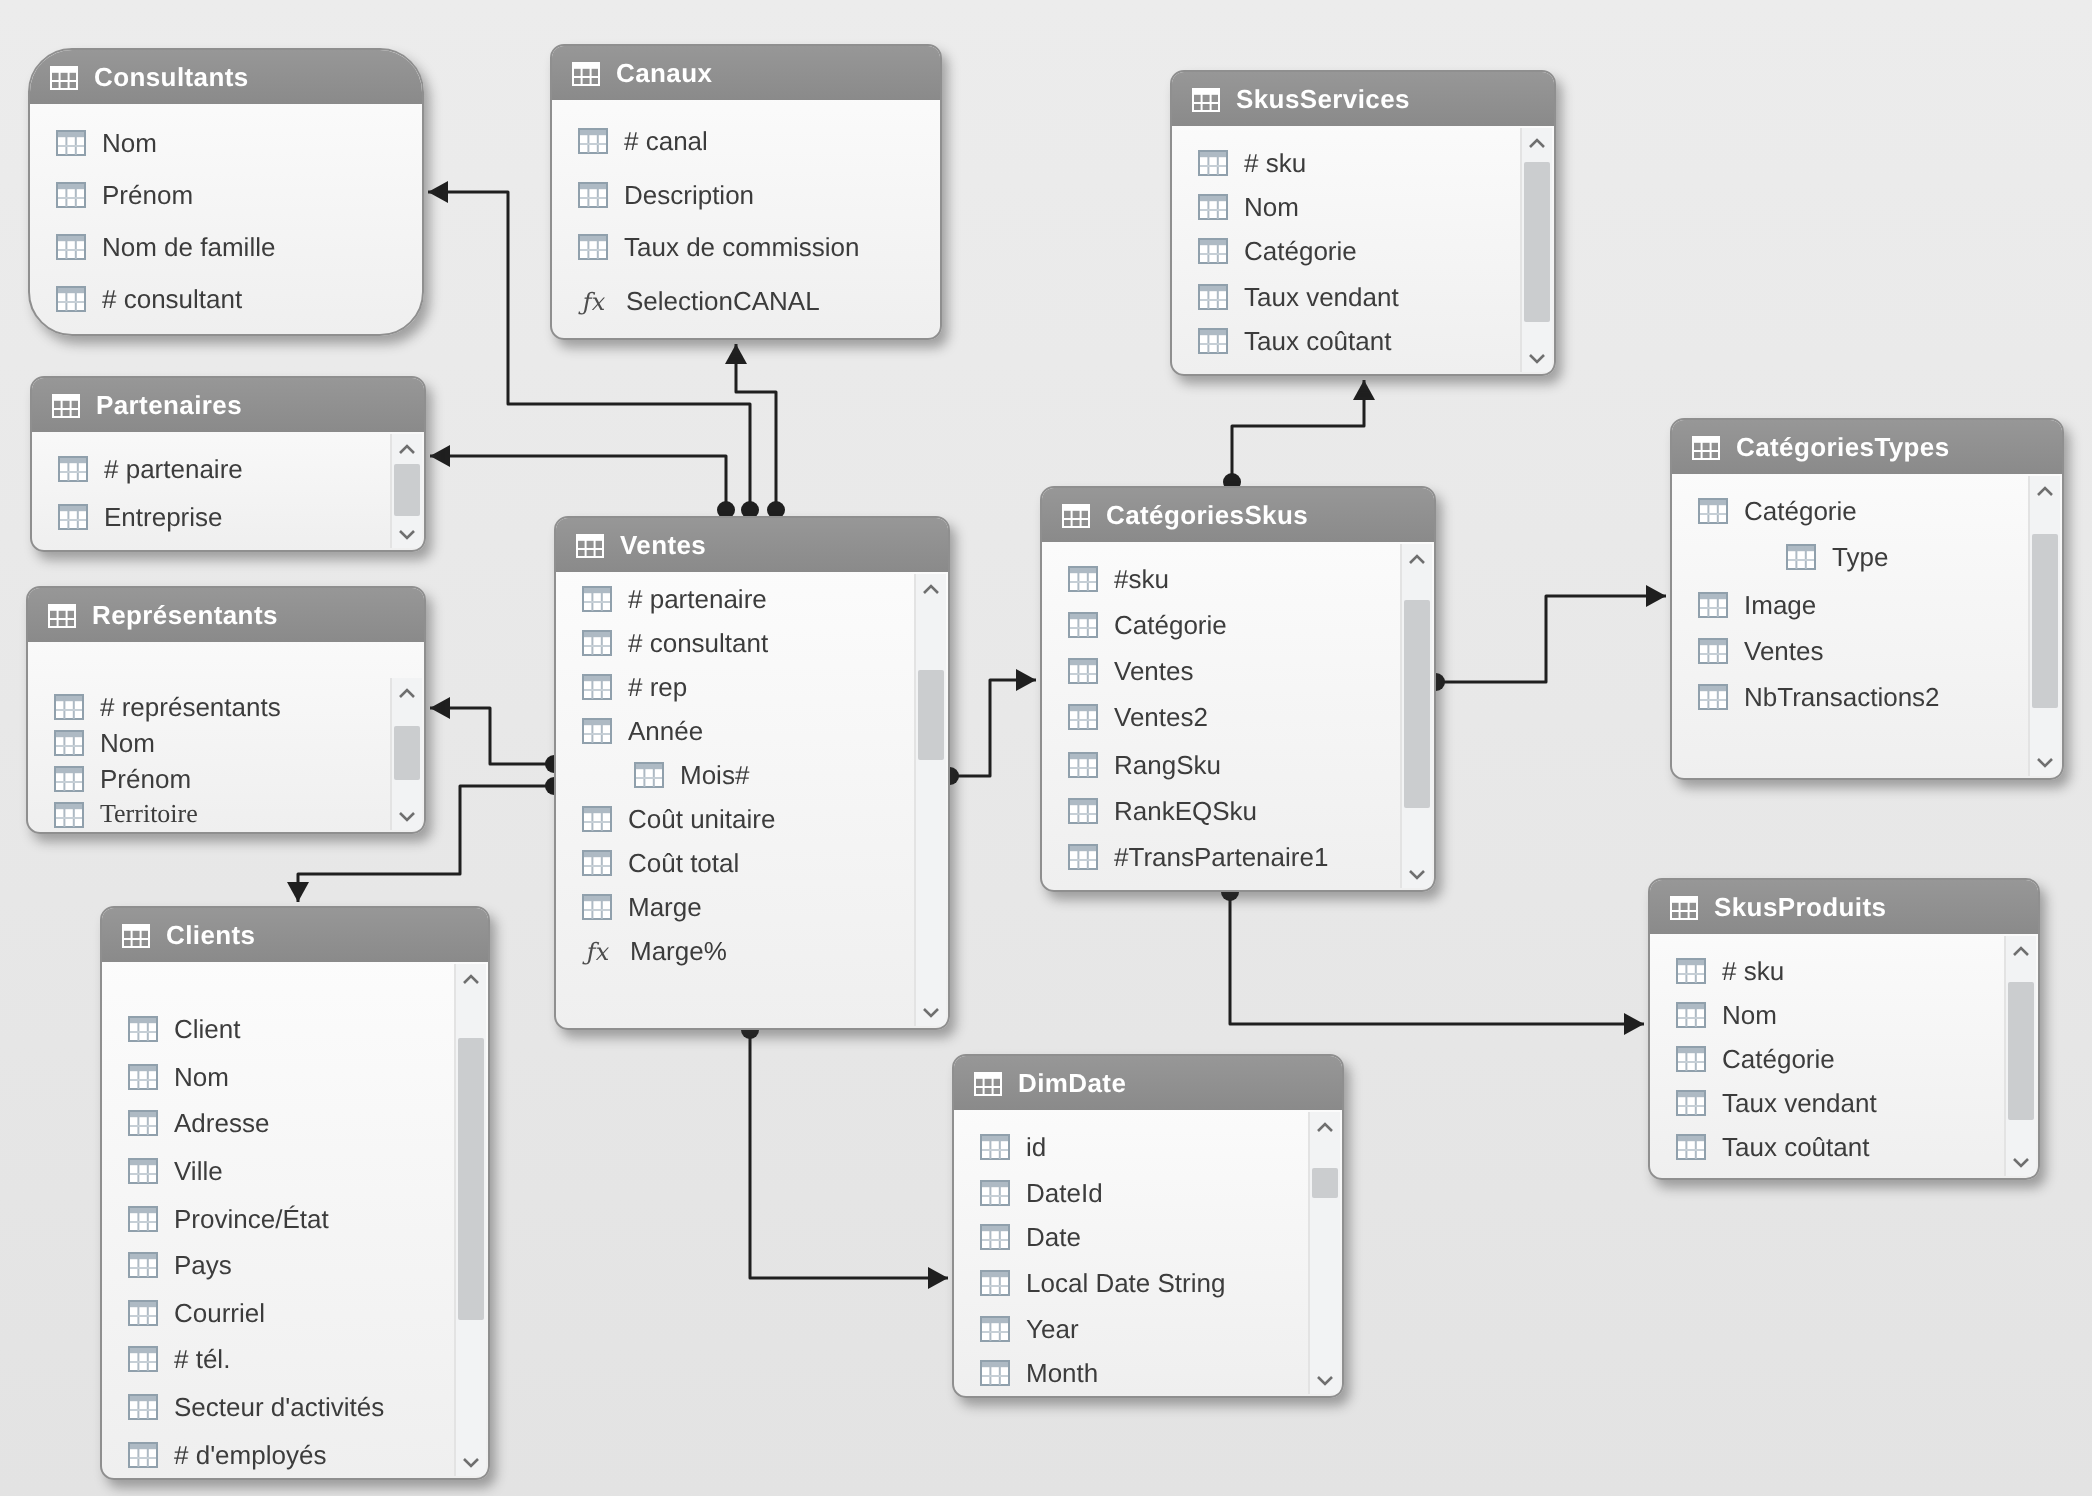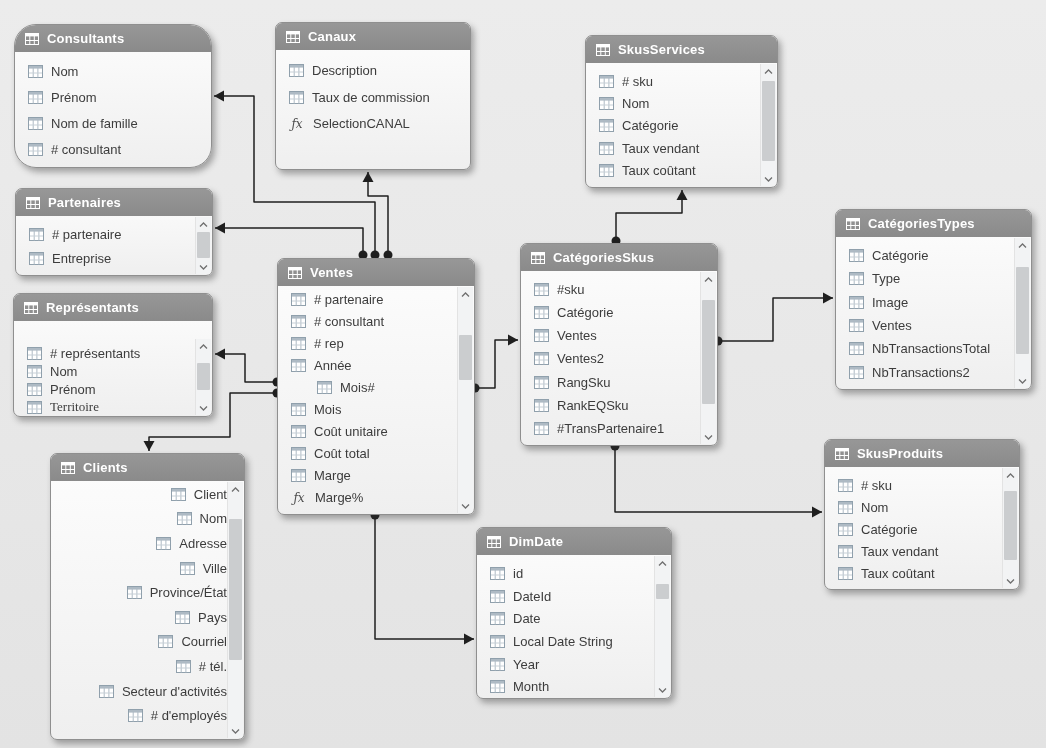--- a/index.html
+++ b/index.html
@@ -197,20 +197,32 @@
           <div class="frow" style="height: 26.75px;">
             <span class="ficon">
               <svg width="15" height="13" viewBox="0 0 15 13">
      <rect x="0.5" y="0.5" width="14" height="12" fill="#ffffff" stroke="#90a0ac" stroke-width="1"></rect>
      <rect x="1" y="1" width="13" height="2.6" fill="#aebac4"></rect>
      <line x1="5.2" y1="1" x2="5.2" y2="12.5" stroke="#aebac4" stroke-width="1"></line>
      <line x1="9.9" y1="1" x2="9.9" y2="12.5" stroke="#aebac4" stroke-width="1"></line>
      <line x1="1" y1="8" x2="14" y2="8" stroke="#c6cfd6" stroke-width="1"></line>
    </svg>
             </span>
+            <span># canal</span>
+          </div>
+          <div class="frow" style="height: 26.75px;">
+            <span class="ficon">
+              <svg width="15" height="13" viewBox="0 0 15 13">
+     <rect x="0.5" y="0.5" width="14" height="12" fill="#ffffff" stroke="#90a0ac" stroke-width="1"></rect>
+     <rect x="1" y="1" width="13" height="2.6" fill="#aebac4"></rect>
+     <line x1="5.2" y1="1" x2="5.2" y2="12.5" stroke="#aebac4" stroke-width="1"></line>
+     <line x1="9.9" y1="1" x2="9.9" y2="12.5" stroke="#aebac4" stroke-width="1"></line>
+     <line x1="1" y1="8" x2="14" y2="8" stroke="#c6cfd6" stroke-width="1"></line>
+   </svg>
+            </span>
             <span>Description</span>
           </div>
           <div class="frow" style="height: 26.75px; align-items: center;">
             <span class="ficon">
               <svg width="15" height="13" viewBox="0 0 15 13">
      <rect x="0.5" y="0.5" width="14" height="12" fill="#ffffff" stroke="#90a0ac" stroke-width="1"></rect>
      <rect x="1" y="1" width="13" height="2.6" fill="#aebac4"></rect>
      <line x1="5.2" y1="1" x2="5.2" y2="12.5" stroke="#aebac4" stroke-width="1"></line>
      <line x1="9.9" y1="1" x2="9.9" y2="12.5" stroke="#aebac4" stroke-width="1"></line>
      <line x1="1" y1="8" x2="14" y2="8" stroke="#c6cfd6" stroke-width="1"></line>
@@ -526,32 +538,20 @@
           <div class="frow" style="height: 22.1px;">
             <span class="ficon">
               <svg width="15" height="13" viewBox="0 0 15 13">
      <rect x="0.5" y="0.5" width="14" height="12" fill="#ffffff" stroke="#90a0ac" stroke-width="1"></rect>
      <rect x="1" y="1" width="13" height="2.6" fill="#aebac4"></rect>
      <line x1="5.2" y1="1" x2="5.2" y2="12.5" stroke="#aebac4" stroke-width="1"></line>
      <line x1="9.9" y1="1" x2="9.9" y2="12.5" stroke="#aebac4" stroke-width="1"></line>
      <line x1="1" y1="8" x2="14" y2="8" stroke="#c6cfd6" stroke-width="1"></line>
    </svg>
             </span>
-            <span>Mois</span>
-          </div>
-          <div class="frow" style="height: 22.1px;">
-            <span class="ficon">
-              <svg width="15" height="13" viewBox="0 0 15 13">
-     <rect x="0.5" y="0.5" width="14" height="12" fill="#ffffff" stroke="#90a0ac" stroke-width="1"></rect>
-     <rect x="1" y="1" width="13" height="2.6" fill="#aebac4"></rect>
-     <line x1="5.2" y1="1" x2="5.2" y2="12.5" stroke="#aebac4" stroke-width="1"></line>
-     <line x1="9.9" y1="1" x2="9.9" y2="12.5" stroke="#aebac4" stroke-width="1"></line>
-     <line x1="1" y1="8" x2="14" y2="8" stroke="#c6cfd6" stroke-width="1"></line>
-   </svg>
-            </span>
             <span>Coût unitaire</span>
           </div>
           <div class="frow" style="height: 22.1px;">
             <span class="ficon">
               <svg width="15" height="13" viewBox="0 0 15 13">
      <rect x="0.5" y="0.5" width="14" height="12" fill="#ffffff" stroke="#90a0ac" stroke-width="1"></rect>
      <rect x="1" y="1" width="13" height="2.6" fill="#aebac4"></rect>
      <line x1="5.2" y1="1" x2="5.2" y2="12.5" stroke="#aebac4" stroke-width="1"></line>
      <line x1="9.9" y1="1" x2="9.9" y2="12.5" stroke="#aebac4" stroke-width="1"></line>
      <line x1="1" y1="8" x2="14" y2="8" stroke="#c6cfd6" stroke-width="1"></line>
@@ -726,67 +726,55 @@
               <svg width="15" height="13" viewBox="0 0 15 13">
      <rect x="0.5" y="0.5" width="14" height="12" fill="#ffffff" stroke="#90a0ac" stroke-width="1"></rect>
      <rect x="1" y="1" width="13" height="2.6" fill="#aebac4"></rect>
      <line x1="5.2" y1="1" x2="5.2" y2="12.5" stroke="#aebac4" stroke-width="1"></line>
      <line x1="9.9" y1="1" x2="9.9" y2="12.5" stroke="#aebac4" stroke-width="1"></line>
      <line x1="1" y1="8" x2="14" y2="8" stroke="#c6cfd6" stroke-width="1"></line>
    </svg>
             </span>
             <span>Catégorie</span>
           </div>
+          <div class="frow" style="height: 23.3333px; margin-left: 44px;">
+            <span class="ficon">
+              <svg width="15" height="13" viewBox="0 0 15 13">
+     <rect x="0.5" y="0.5" width="14" height="12" fill="#ffffff" stroke="#90a0ac" stroke-width="1"></rect>
+     <rect x="1" y="1" width="13" height="2.6" fill="#aebac4"></rect>
+     <line x1="5.2" y1="1" x2="5.2" y2="12.5" stroke="#aebac4" stroke-width="1"></line>
+     <line x1="9.9" y1="1" x2="9.9" y2="12.5" stroke="#aebac4" stroke-width="1"></line>
+     <line x1="1" y1="8" x2="14" y2="8" stroke="#c6cfd6" stroke-width="1"></line>
+   </svg>
+            </span>
+            <span>Type</span>
+          </div>
           <div class="frow" style="height: 23.3333px;">
             <span class="ficon">
               <svg width="15" height="13" viewBox="0 0 15 13">
      <rect x="0.5" y="0.5" width="14" height="12" fill="#ffffff" stroke="#90a0ac" stroke-width="1"></rect>
      <rect x="1" y="1" width="13" height="2.6" fill="#aebac4"></rect>
      <line x1="5.2" y1="1" x2="5.2" y2="12.5" stroke="#aebac4" stroke-width="1"></line>
      <line x1="9.9" y1="1" x2="9.9" y2="12.5" stroke="#aebac4" stroke-width="1"></line>
      <line x1="1" y1="8" x2="14" y2="8" stroke="#c6cfd6" stroke-width="1"></line>
    </svg>
             </span>
-            <span>Type</span>
+            <span>Image</span>
           </div>
           <div class="frow" style="height: 23.3333px;">
             <span class="ficon">
               <svg width="15" height="13" viewBox="0 0 15 13">
      <rect x="0.5" y="0.5" width="14" height="12" fill="#ffffff" stroke="#90a0ac" stroke-width="1"></rect>
      <rect x="1" y="1" width="13" height="2.6" fill="#aebac4"></rect>
      <line x1="5.2" y1="1" x2="5.2" y2="12.5" stroke="#aebac4" stroke-width="1"></line>
      <line x1="9.9" y1="1" x2="9.9" y2="12.5" stroke="#aebac4" stroke-width="1"></line>
      <line x1="1" y1="8" x2="14" y2="8" stroke="#c6cfd6" stroke-width="1"></line>
    </svg>
             </span>
-            <span>Image</span>
-          </div>
-          <div class="frow" style="height: 23.3333px;">
-            <span class="ficon">
-              <svg width="15" height="13" viewBox="0 0 15 13">
-     <rect x="0.5" y="0.5" width="14" height="12" fill="#ffffff" stroke="#90a0ac" stroke-width="1"></rect>
-     <rect x="1" y="1" width="13" height="2.6" fill="#aebac4"></rect>
-     <line x1="5.2" y1="1" x2="5.2" y2="12.5" stroke="#aebac4" stroke-width="1"></line>
-     <line x1="9.9" y1="1" x2="9.9" y2="12.5" stroke="#aebac4" stroke-width="1"></line>
-     <line x1="1" y1="8" x2="14" y2="8" stroke="#c6cfd6" stroke-width="1"></line>
-   </svg>
-            </span>
             <span>Ventes</span>
-          </div>
-          <div class="frow" style="height: 23.3333px;">
-            <span class="ficon">
-              <svg width="15" height="13" viewBox="0 0 15 13">
-     <rect x="0.5" y="0.5" width="14" height="12" fill="#ffffff" stroke="#90a0ac" stroke-width="1"></rect>
-     <rect x="1" y="1" width="13" height="2.6" fill="#aebac4"></rect>
-     <line x1="5.2" y1="1" x2="5.2" y2="12.5" stroke="#aebac4" stroke-width="1"></line>
-     <line x1="9.9" y1="1" x2="9.9" y2="12.5" stroke="#aebac4" stroke-width="1"></line>
-     <line x1="1" y1="8" x2="14" y2="8" stroke="#c6cfd6" stroke-width="1"></line>
-   </svg>
-            </span>
-            <span>NbTransactionsTotal</span>
           </div>
           <div class="frow" style="height: 23.3333px;">
             <span class="ficon">
               <svg width="15" height="13" viewBox="0 0 15 13">
      <rect x="0.5" y="0.5" width="14" height="12" fill="#ffffff" stroke="#90a0ac" stroke-width="1"></rect>
      <rect x="1" y="1" width="13" height="2.6" fill="#aebac4"></rect>
      <line x1="5.2" y1="1" x2="5.2" y2="12.5" stroke="#aebac4" stroke-width="1"></line>
      <line x1="9.9" y1="1" x2="9.9" y2="12.5" stroke="#aebac4" stroke-width="1"></line>
      <line x1="1" y1="8" x2="14" y2="8" stroke="#c6cfd6" stroke-width="1"></line>
    </svg>
@@ -907,21 +895,21 @@
         <svg width="14" height="12" viewBox="0 0 14 12">
      <rect x="0" y="0" width="14" height="3.4" fill="#fff"></rect>
      <rect x="0.5" y="0.5" width="13" height="11" fill="none" stroke="#fff" stroke-width="1"></rect>
      <line x1="0" y1="7.5" x2="14" y2="7.5" stroke="#fff" stroke-width="1"></line>
      <line x1="4.8" y1="3" x2="4.8" y2="12" stroke="#fff" stroke-width="1"></line>
      <line x1="9.3" y1="3" x2="9.3" y2="12" stroke="#fff" stroke-width="1"></line>
    </svg>
         <span>Clients</span>
       </div>
       <div class="tbody">
-        <div class="fields" style="padding-top: 1px; align-items: flex-end;">
+        <div class="fields" style="padding-top: 22px;">
           <div class="frow" style="height: 24.6px;">
             <span class="ficon">
               <svg width="15" height="13" viewBox="0 0 15 13">
      <rect x="0.5" y="0.5" width="14" height="12" fill="#ffffff" stroke="#90a0ac" stroke-width="1"></rect>
      <rect x="1" y="1" width="13" height="2.6" fill="#aebac4"></rect>
      <line x1="5.2" y1="1" x2="5.2" y2="12.5" stroke="#aebac4" stroke-width="1"></line>
      <line x1="9.9" y1="1" x2="9.9" y2="12.5" stroke="#aebac4" stroke-width="1"></line>
      <line x1="1" y1="8" x2="14" y2="8" stroke="#c6cfd6" stroke-width="1"></line>
    </svg>
             </span>

